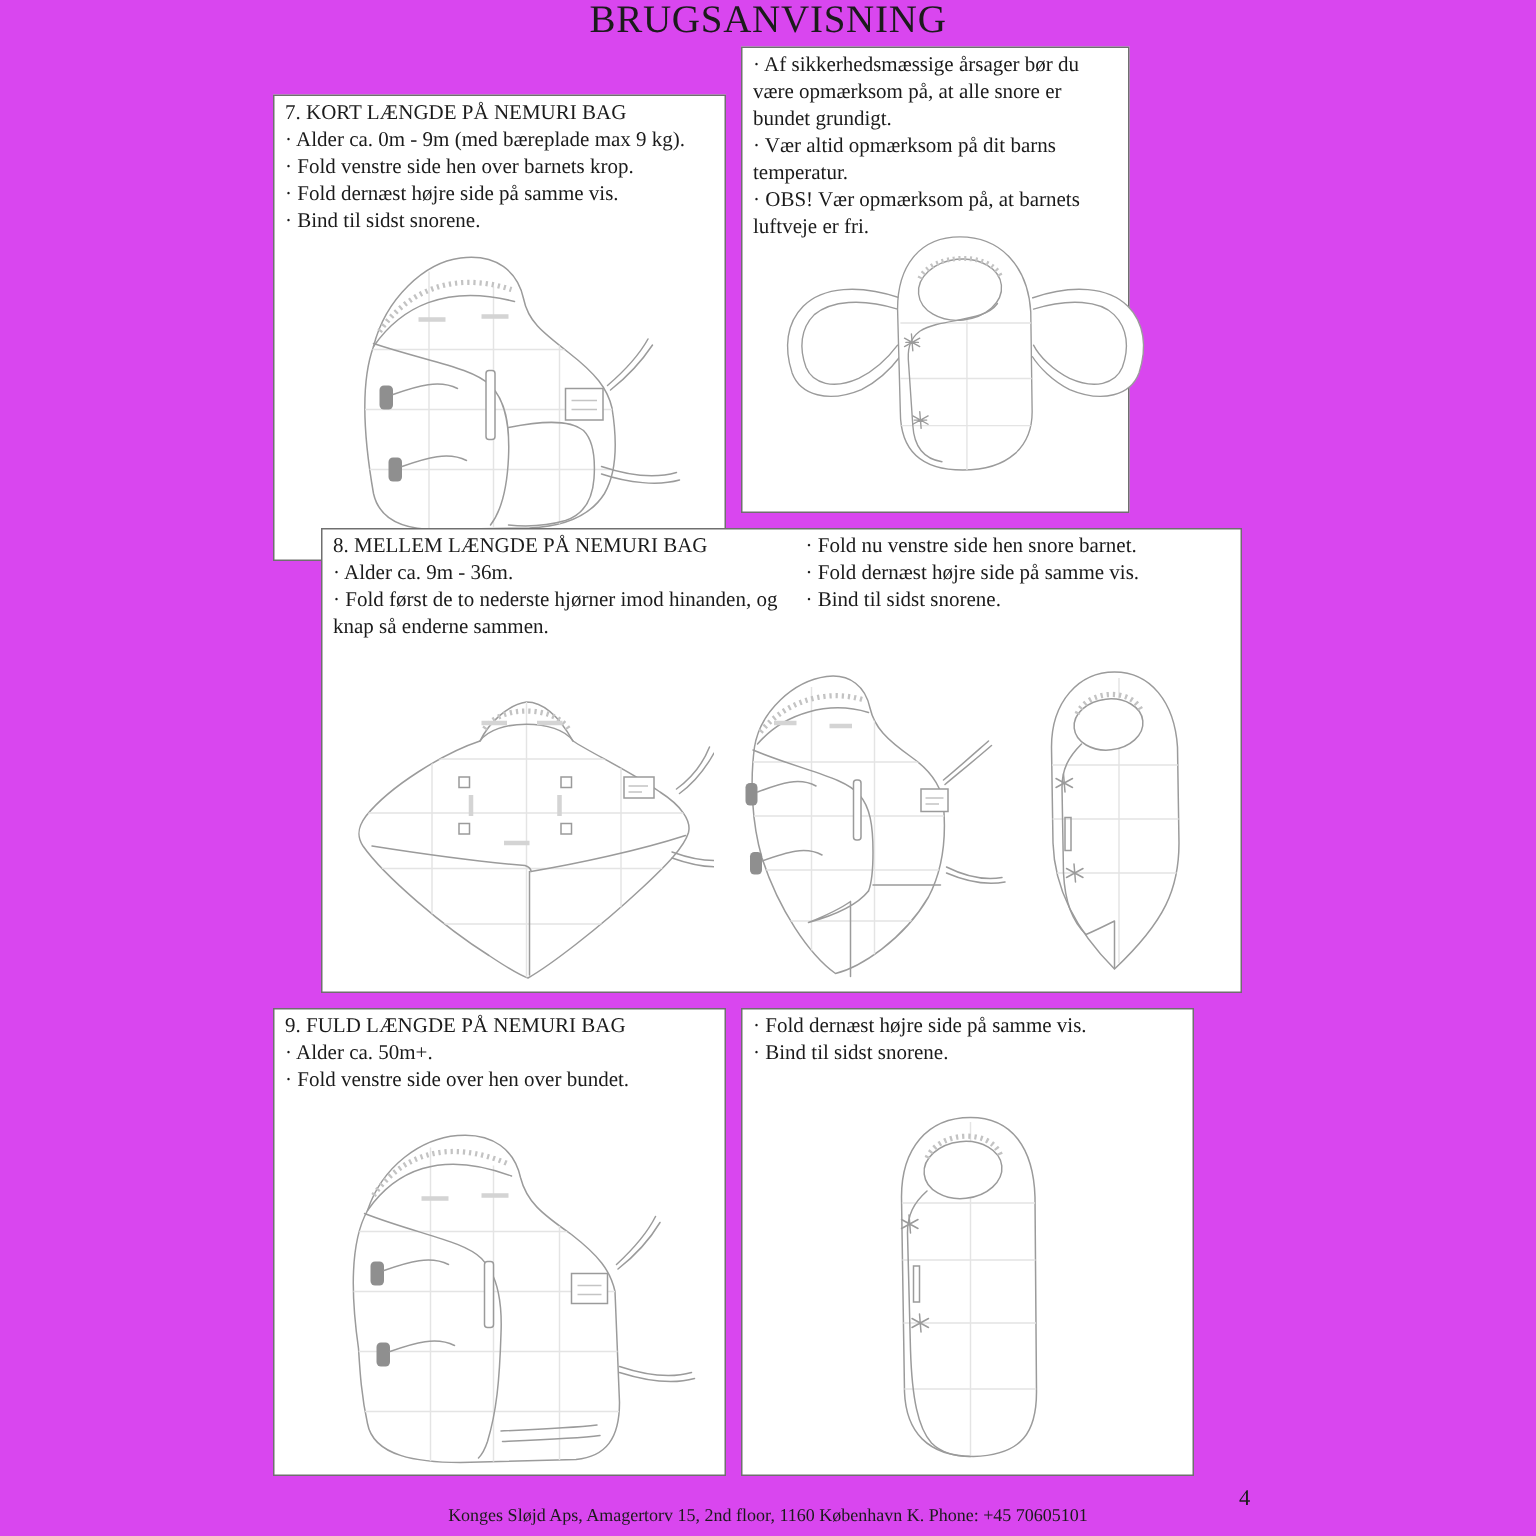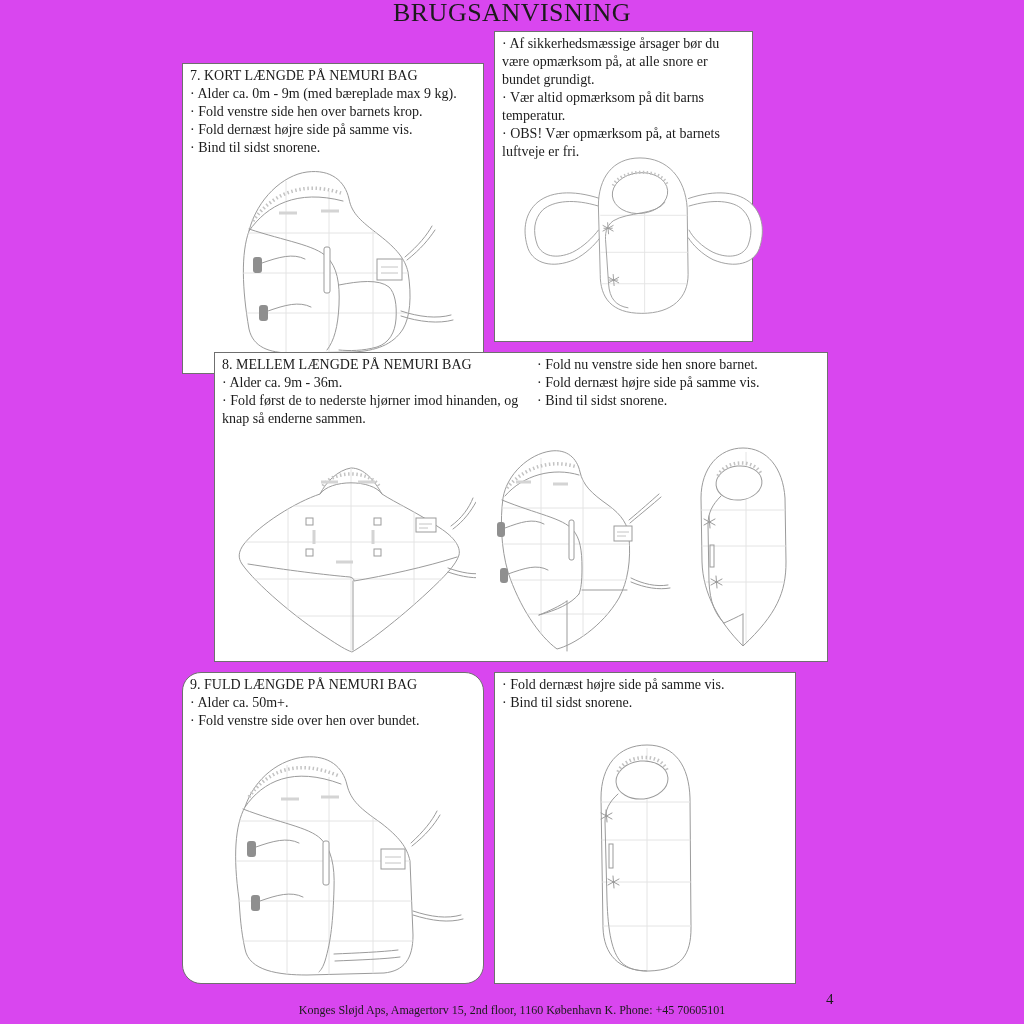--- a/index.html
+++ b/index.html
@@ -5,21 +5,21 @@
   html,body{margin:0;padding:0;background:#ffffff;}
   body{width:1024px;height:1024px;font-family:"Liberation Serif", serif;color:#1b1b1b;}
   .page{position:relative;width:1024px;height:1024px;background:#d946ef;overflow:hidden;}
   .doc-title{position:absolute;top:-2px;left:0;width:100%;text-align:center;
              font-size:26px;letter-spacing:0.5px;}
   .box{position:absolute;border:1px solid #6f6f6f;background:#fff;box-sizing:border-box;
        padding:3px 7px;font-size:14px;line-height:18px;}
   #box7l{left:182px;top:31px;width:302px;height:311px;margin-top:32px;}
   #box7r{left:494px;top:31px;width:259px;height:311px;}
   #box8 {left:182px;top:352px;width:614px;height:310px;margin-left:32px;}
-  #box9l{left:182px;top:672px;width:302px;height:312px;border-radius:19px;}
+  #box9l{left:182px;top:672px;width:302px;height:312px;}
   #box9r{left:494px;top:672px;width:302px;height:312px;}
   .heading{margin:0;}
   .bullet{margin:0;}
   .cols{display:flex;align-items:flex-start;}
   .col-l{width:307px;flex:0 0 307px;}
   .col-r{flex:1;padding-left:8px;}
   .fig{position:absolute;}
   .ln {stroke:#9b9b9b;stroke-width:1;fill:none;stroke-linecap:round;}
   .lnf{stroke:#9b9b9b;stroke-width:1;fill:#ffffff;}
   .grid path{stroke:#e4e4e4;stroke-width:1;fill:none;}

